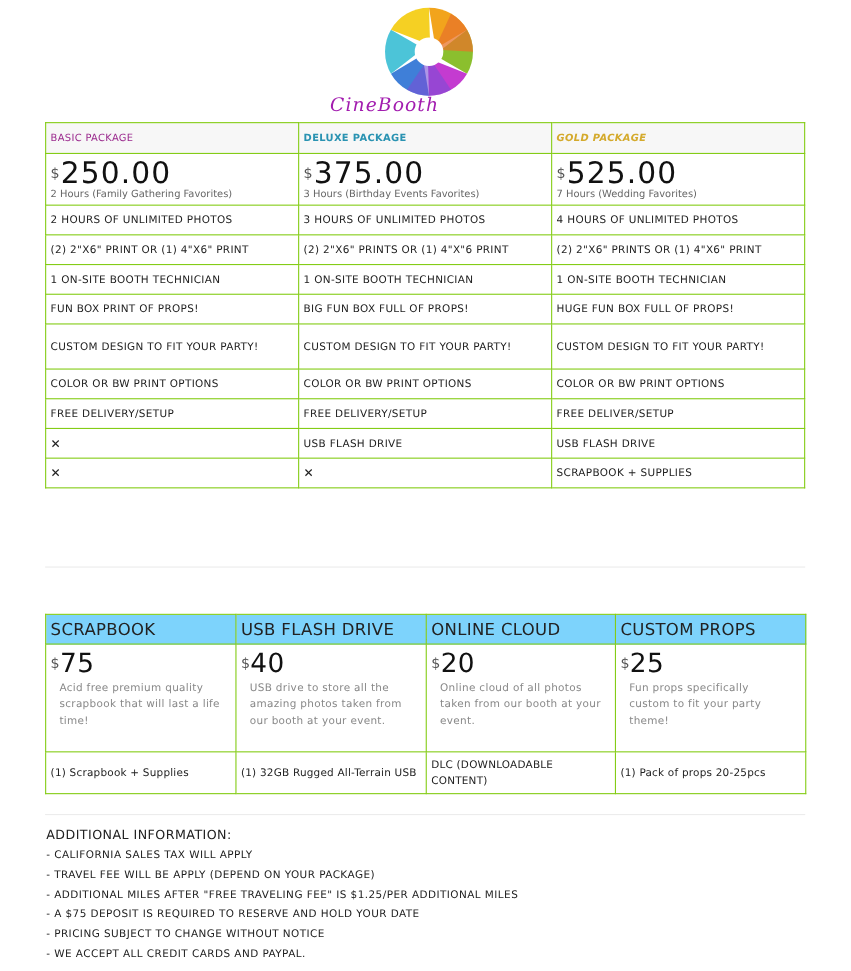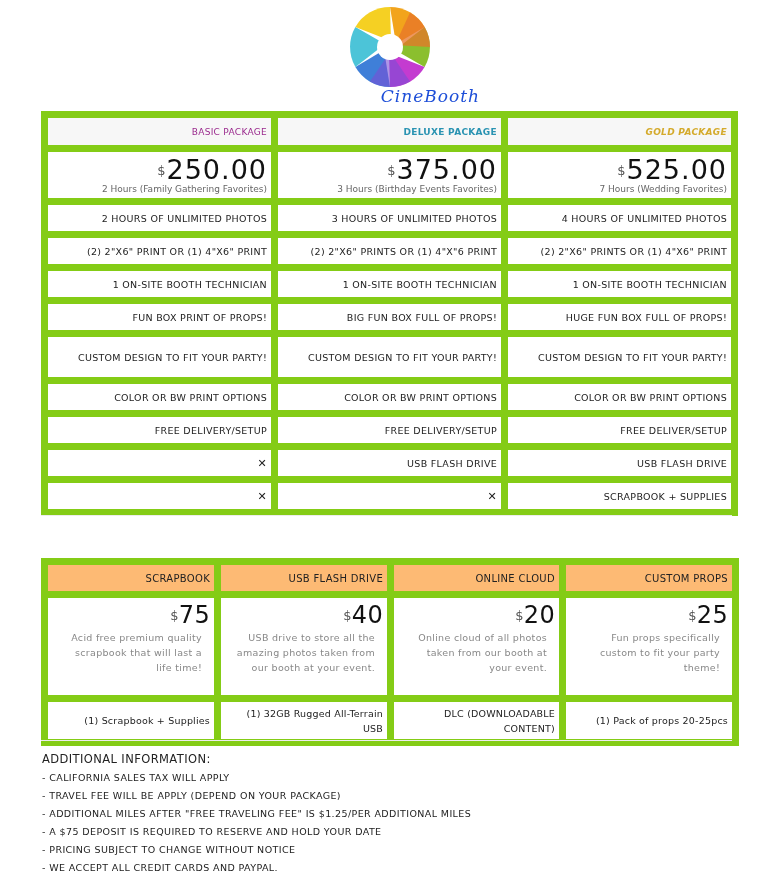--- a/index.html
+++ b/index.html
@@ -1,25 +1,25 @@
 <!DOCTYPE html>
 <html><head>
 <meta charset="utf-8">
 <style>
   html, body { margin:0; padding:0; background:#ffffff; }
   body { width:774px; height:883px; position:relative; overflow:hidden;
          font-family:"DejaVu Sans", "Liberation Sans", sans-serif; color:#222; }
   .logo { position:absolute; left:300px; top:6px; width:180px; height:100px; }
   .logo svg { display:block; margin:0 auto; }
-  .logo-text { position:absolute; left:0; right:0; top:80px; text-align:right;
+  .logo-text { position:absolute; left:0; right:0; top:80px; text-align:left;
                font-family:"DejaVu Serif", serif; font-style:italic; font-size:17px;
-               color:#1d4ed8; letter-spacing:1px; }
+               color:#a21caf; letter-spacing:1px; }
 
   table { border-collapse:collapse; position:absolute; table-layout:fixed; }
-  td { border:7px solid #84cc16; text-align:right; vertical-align:middle; padding:0 4px;
+  td { border:1px solid #84cc16; text-align:left; vertical-align:middle; padding:0 4px;
        font-size:9.5px; letter-spacing:0.3px; color:#222; }
 
   #pkg { left:41px; top:111px; width:691px; border:1.5px solid #555; }
   #pkg col { width:230px; }
   #pkg .hdr td { height:27px; background:#f7f7f7; font-size:9px; font-weight:normal; }
   #pkg .price td { height:46px; }
   .price-num { font-size:27px; color:#111; line-height:27px; letter-spacing:1px; }
   .dollar { font-size:13px; vertical-align:top; color:#555; position:relative; top:1px; }
   .price-sub { font-size:9px; color:#666; margin-top:1px; letter-spacing:0; }
   #pkg .row td { height:26px; }
@@ -27,21 +27,21 @@
   .x { font-weight:bold; font-size:11px; }
   .basic-h { color:#9b2b8e; }
   .deluxe-h { color:#2a93b2; font-weight:bold; }
   .gold-h { color:#d4aa2c; font-style:italic; font-weight:bold; }
 
   .divider { position:absolute; left:41px; width:691px; height:1px; background:#ececec; }
   .section-title { position:absolute; left:0; right:0; top:527px; text-align:center;
                    font-size:14px; letter-spacing:1px; color:#222;margin-top:43px; }
 
   #alc { left:41px; top:558px; width:691px; border:1.5px solid #555; }
-  #alc .hdr td { height:26px; background:#fdba74; font-size:10px; }
+  #alc .hdr td { height:26px; background:#7dd3fc; font-size:15px; }
   #alc .body td { height:93px; vertical-align:top; padding-top:4px; }
   .alc-price { font-size:24px; color:#111; line-height:26px; }
   .alc-desc { font-size:9.5px; color:#888; line-height:15px; margin-top:2px; padding:0 8px; }
   #alc .foot td { height:37px; font-size:9.5px; line-height:15px; letter-spacing:0.2px; }
 
   .info { position:absolute; left:42px; top:752px; font-size:10.5px; letter-spacing:0.4px; color:#222; }
   .info .title { font-size:11.5px; margin-bottom:3px; }
   .info .item { font-size:9.5px; line-height:18px; }
 </style>
 </head>

